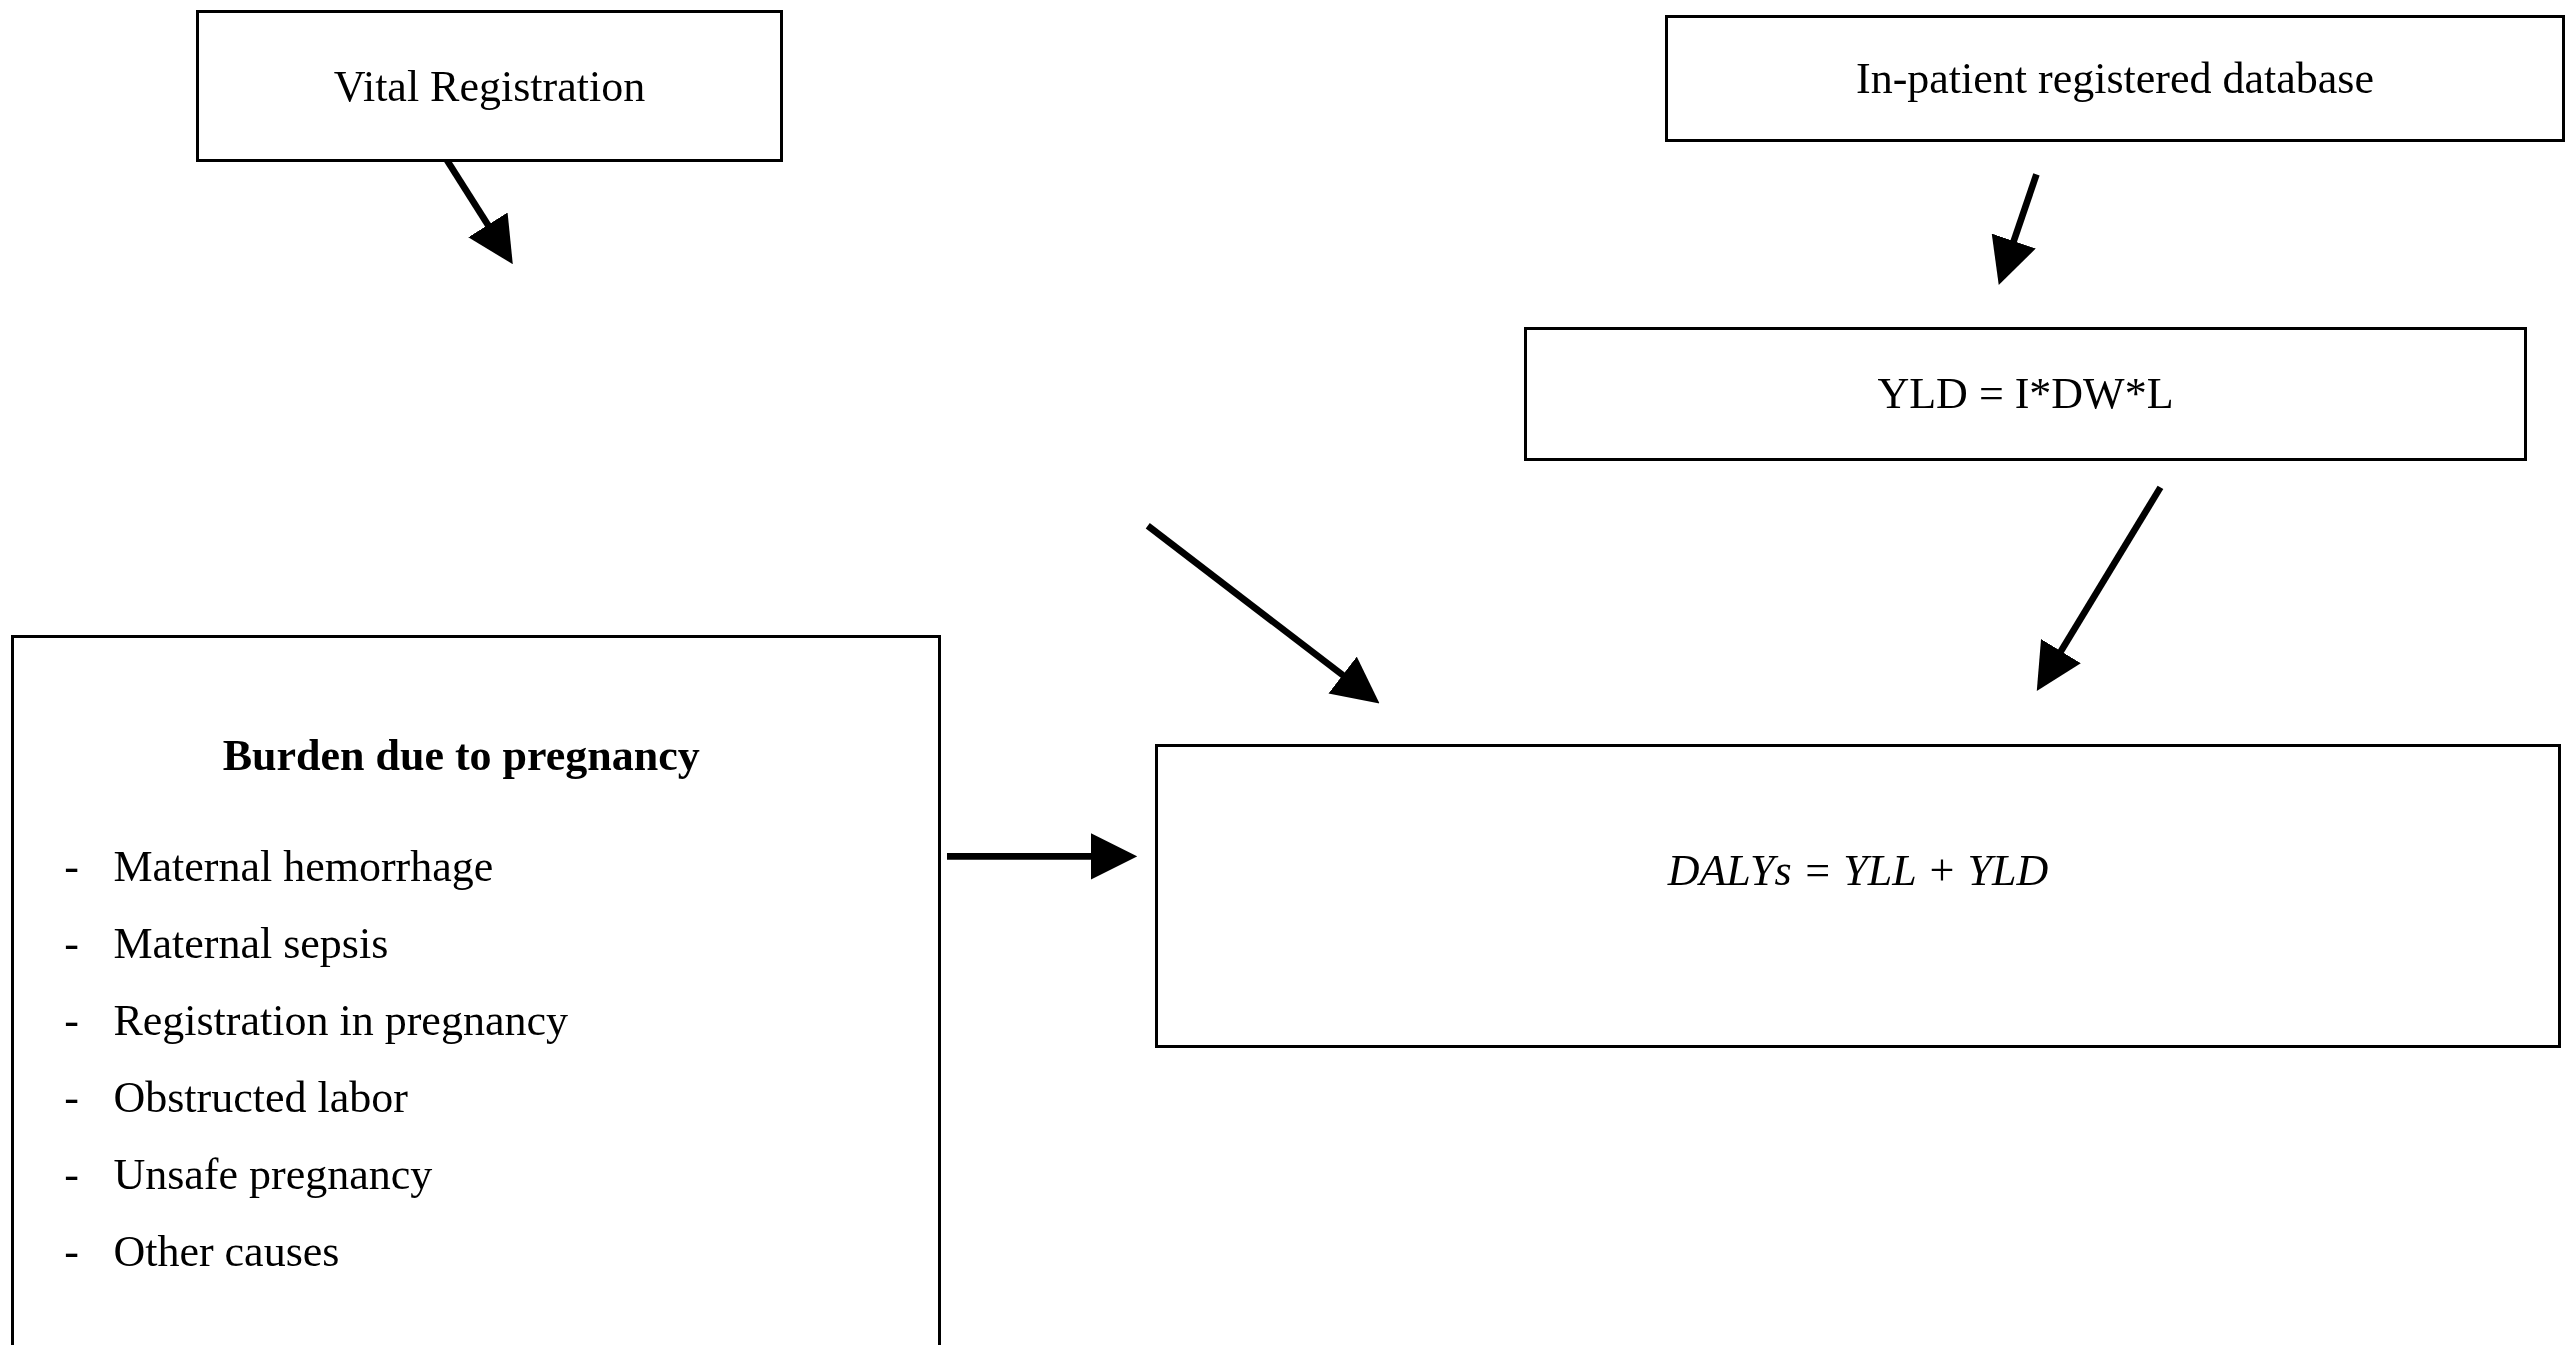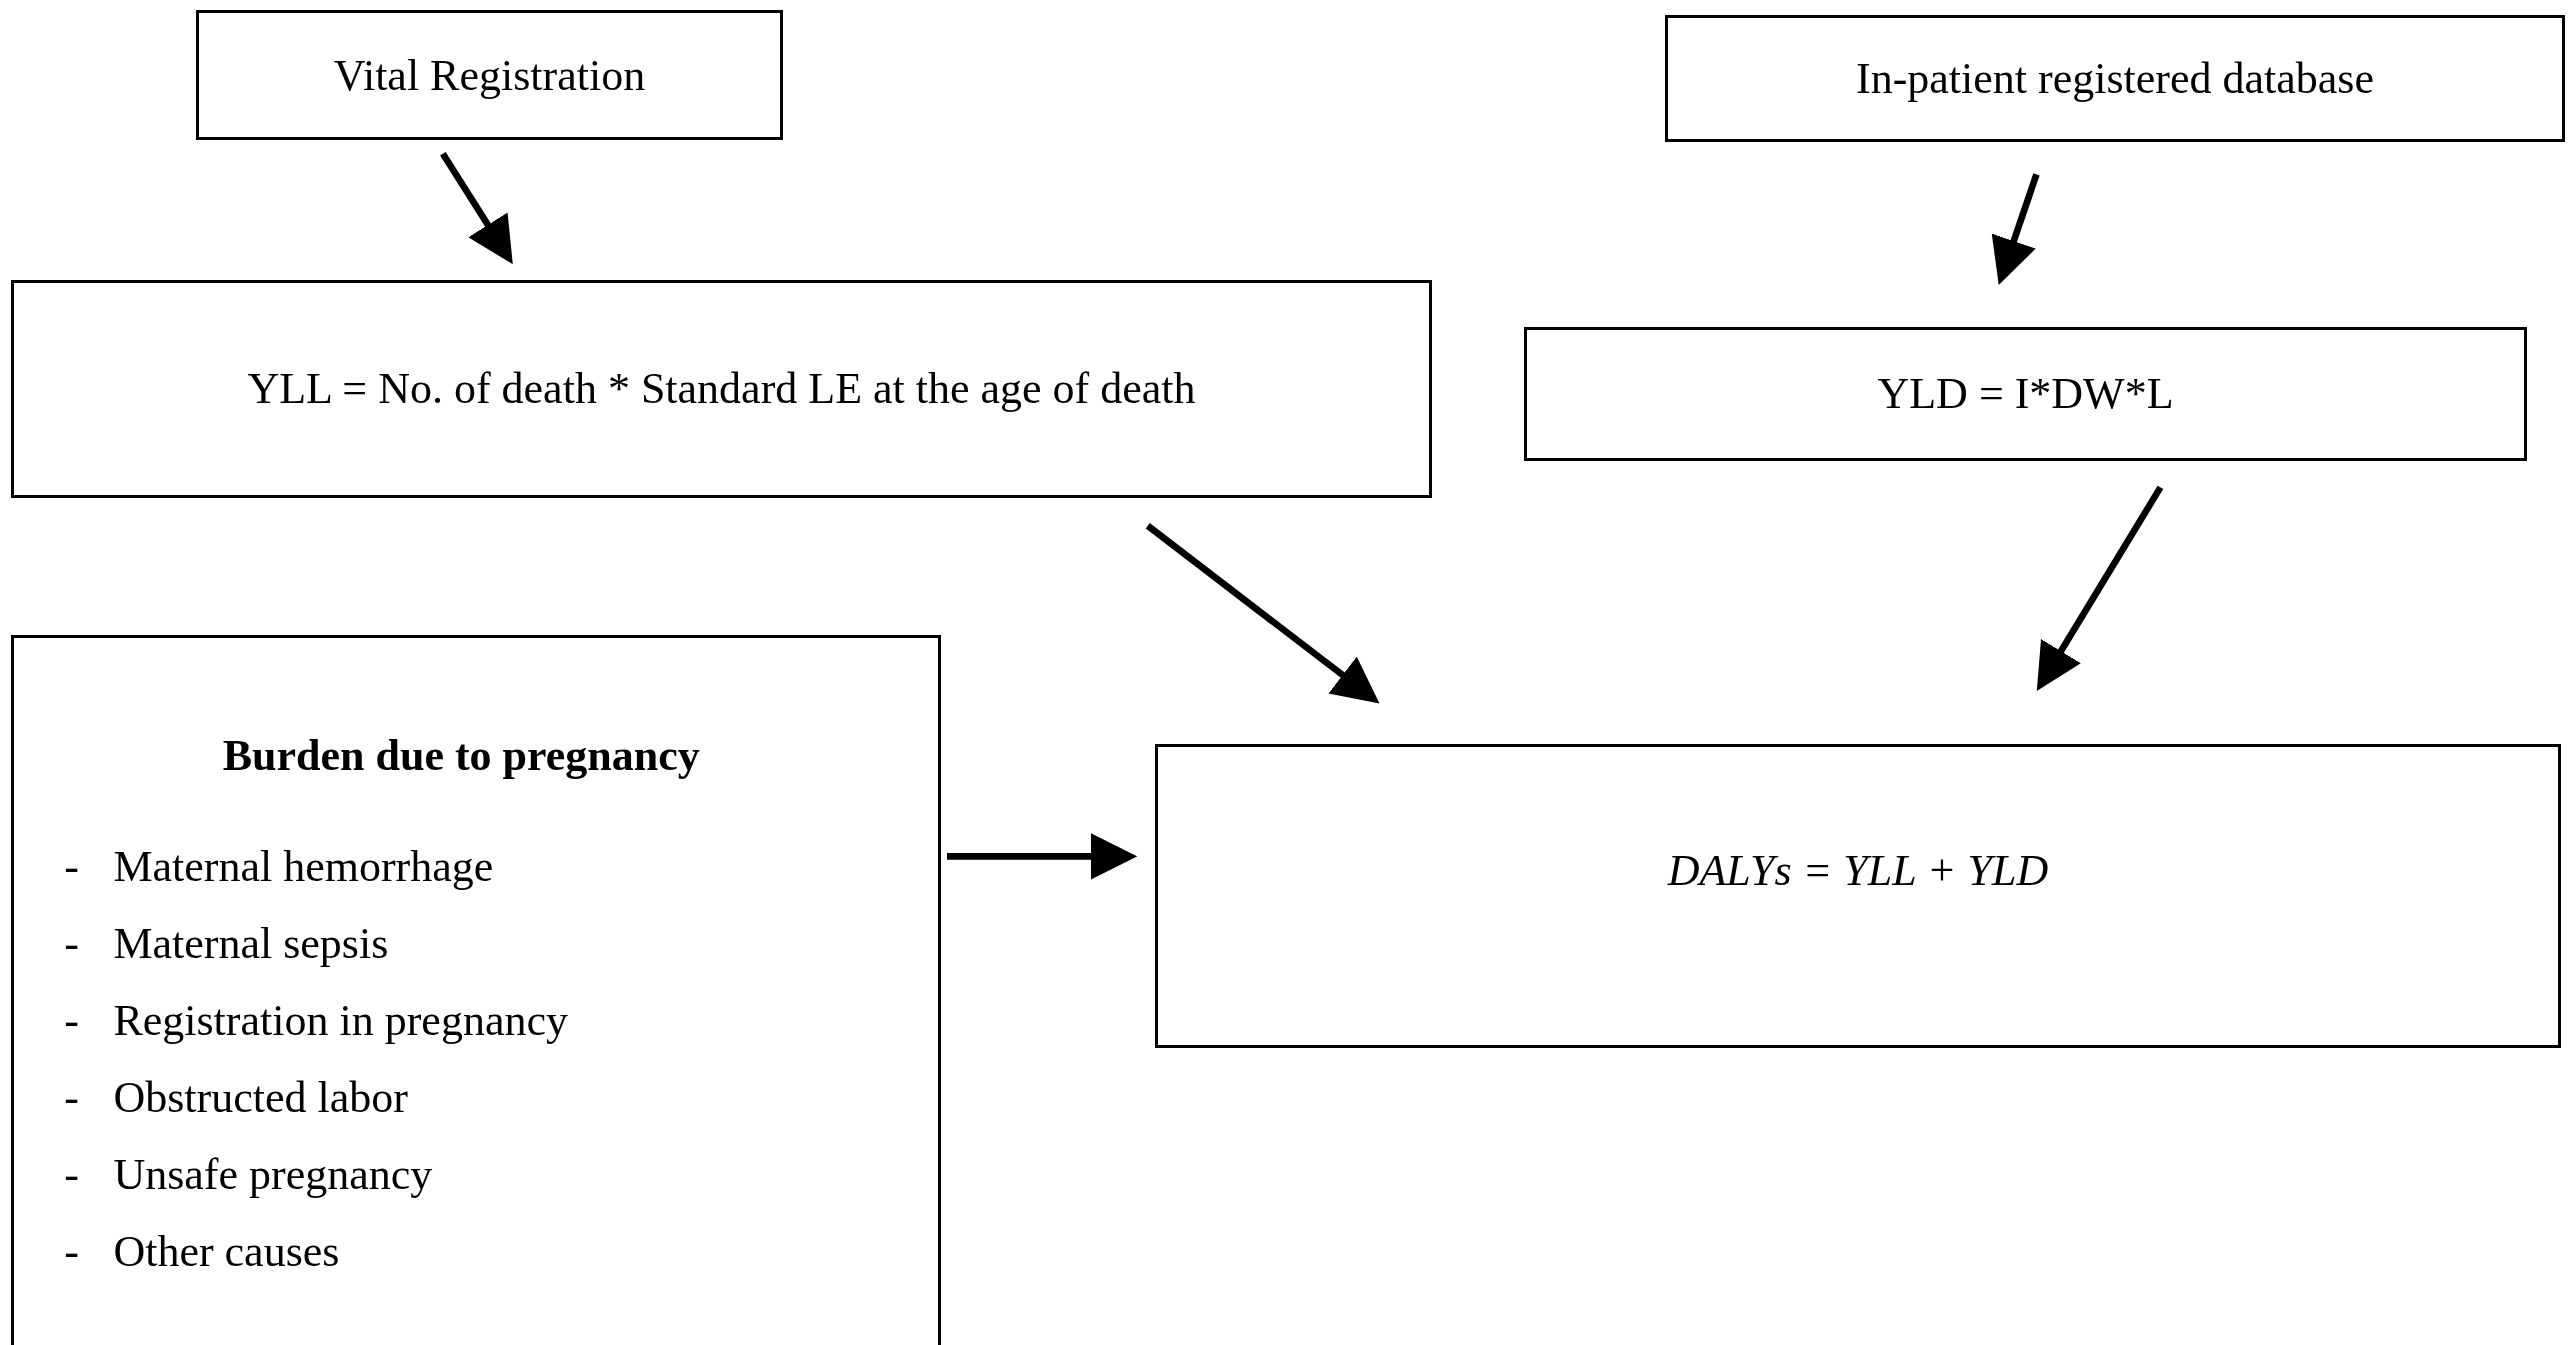--- a/index.html
+++ b/index.html
@@ -29,21 +29,21 @@
     text-align: center;
   }
   .node .line {
     display: block;
     line-height: 1.30;
     white-space: pre-wrap;
   }
 
   
   #node-vital-registration {
-    left: 196px; top: 10.3px; width: 587px; height: 130px;
+    left: 196px; top: 10.3px; width: 587px; height: 152px;
     font-size: 44px;
     align-items: center;
   }
   #node-inpatient-database {
     left: 1665px; top: 14.8px; width: 900px; height: 127px;
     font-size: 44px;
   }
   #node-yll-formula {
     left: 11px; top: 280px; width: 1421px; height: 218px;
     font-size: 44px;
@@ -141,23 +141,20 @@
   </svg>
 
   <div class="node" id="node-vital-registration">
     <span class="line">Vital Registration</span>
   </div>
 
   <div class="node" id="node-inpatient-database">
     <span class="line">In-patient registered database</span>
   </div>
 
-  <div class="node" id="node-yll-formula">
-    <span class="line">YLL = No. of death * Standard LE at the age of death</span>
-  </div>
 
   <div class="node" id="node-yld-formula">
     <span class="line">YLD = I*DW*L</span>
   </div>
 
   <div class="node" id="node-burden-list">
     <div class="burden-title">Burden due to pregnancy</div>
     <div class="burden-items">
       <div class="burden-item">
         <span class="burden-dash">-</span>

